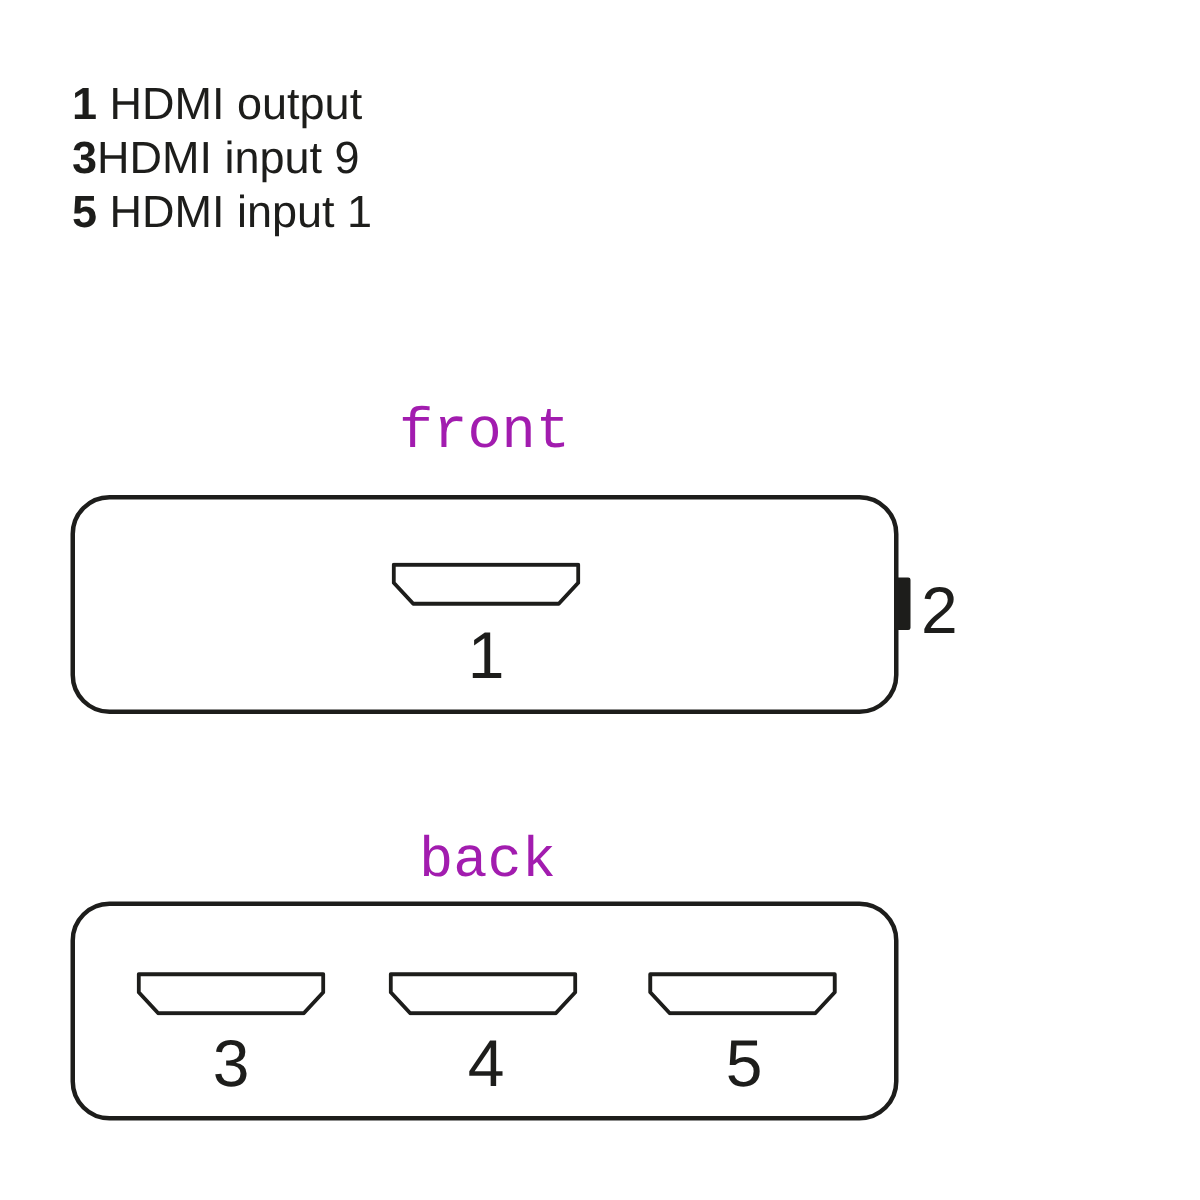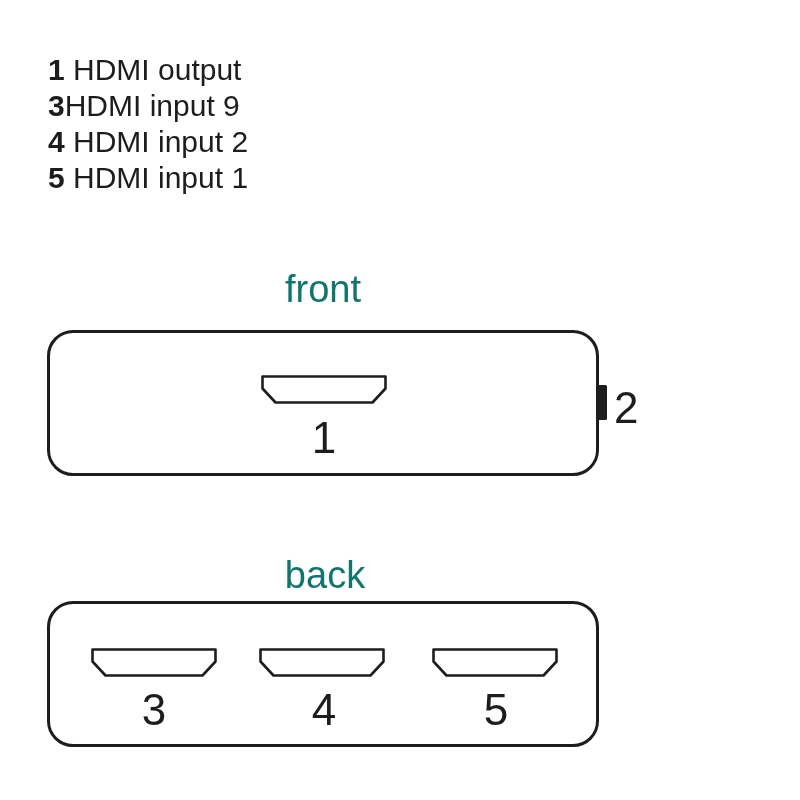--- a/index.html
+++ b/index.html
@@ -30,21 +30,22 @@
   }
   .legend-line .num {
     font-weight: 700;
   }
   
   .section-title {
     position: absolute;
     transform: translateX(-50%);
     font-size: 38px;
     line-height: 1;
-    color: #0f766e;
+    color: #a21caf;
+    font-family: Liberation Mono, monospace;
   }
   #front-title { left: 323px; top: 270px; }
   #back-title  { left: 325px; top: 556px; }
   
   .panel {
     position: absolute;
     box-sizing: border-box;
     width: 552px;
     height: 146px;
     border: 3px solid #1d1d1b;
@@ -95,21 +96,20 @@
   }
 </style>
 </head>
 <body>
 
 <div class="canvas">
 
   <div class="legend">
     <div class="legend-line"><span class="num">1</span><span> HDMI output</span></div>
     <div class="legend-line"><span class="num">3</span><span>HDMI input 9</span></div>
-    <div class="legend-line"><span class="num">4</span><span> HDMI input 2</span></div>
     <div class="legend-line"><span class="num">5</span><span> HDMI input 1</span></div>
   </div>
 
   <div id="front-title" class="section-title">front</div>
 
   <div id="front-panel" class="panel"></div>
 
   <svg id="port-1" class="hdmi-port" viewBox="0 0 126 29">
     <polygon points="1.5,1.5 124.5,1.5 124.5,13.5 111.5,27.5 14.5,27.5 1.5,13.5" fill="#ffffff" stroke="#1d1d1b" stroke-width="2.6" stroke-linejoin="round"></polygon>
   </svg>

